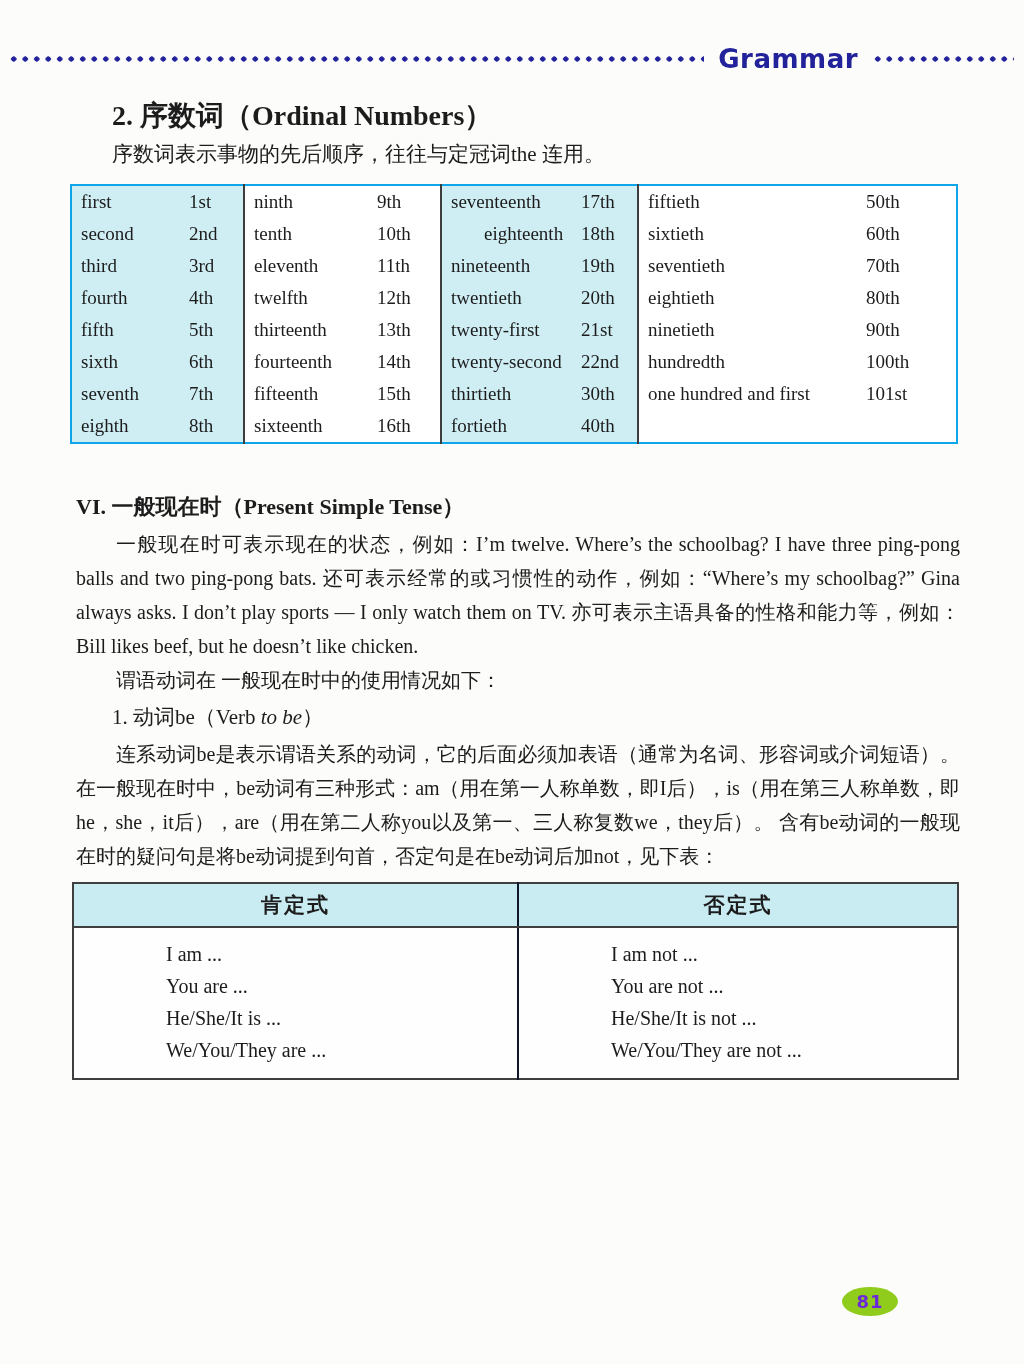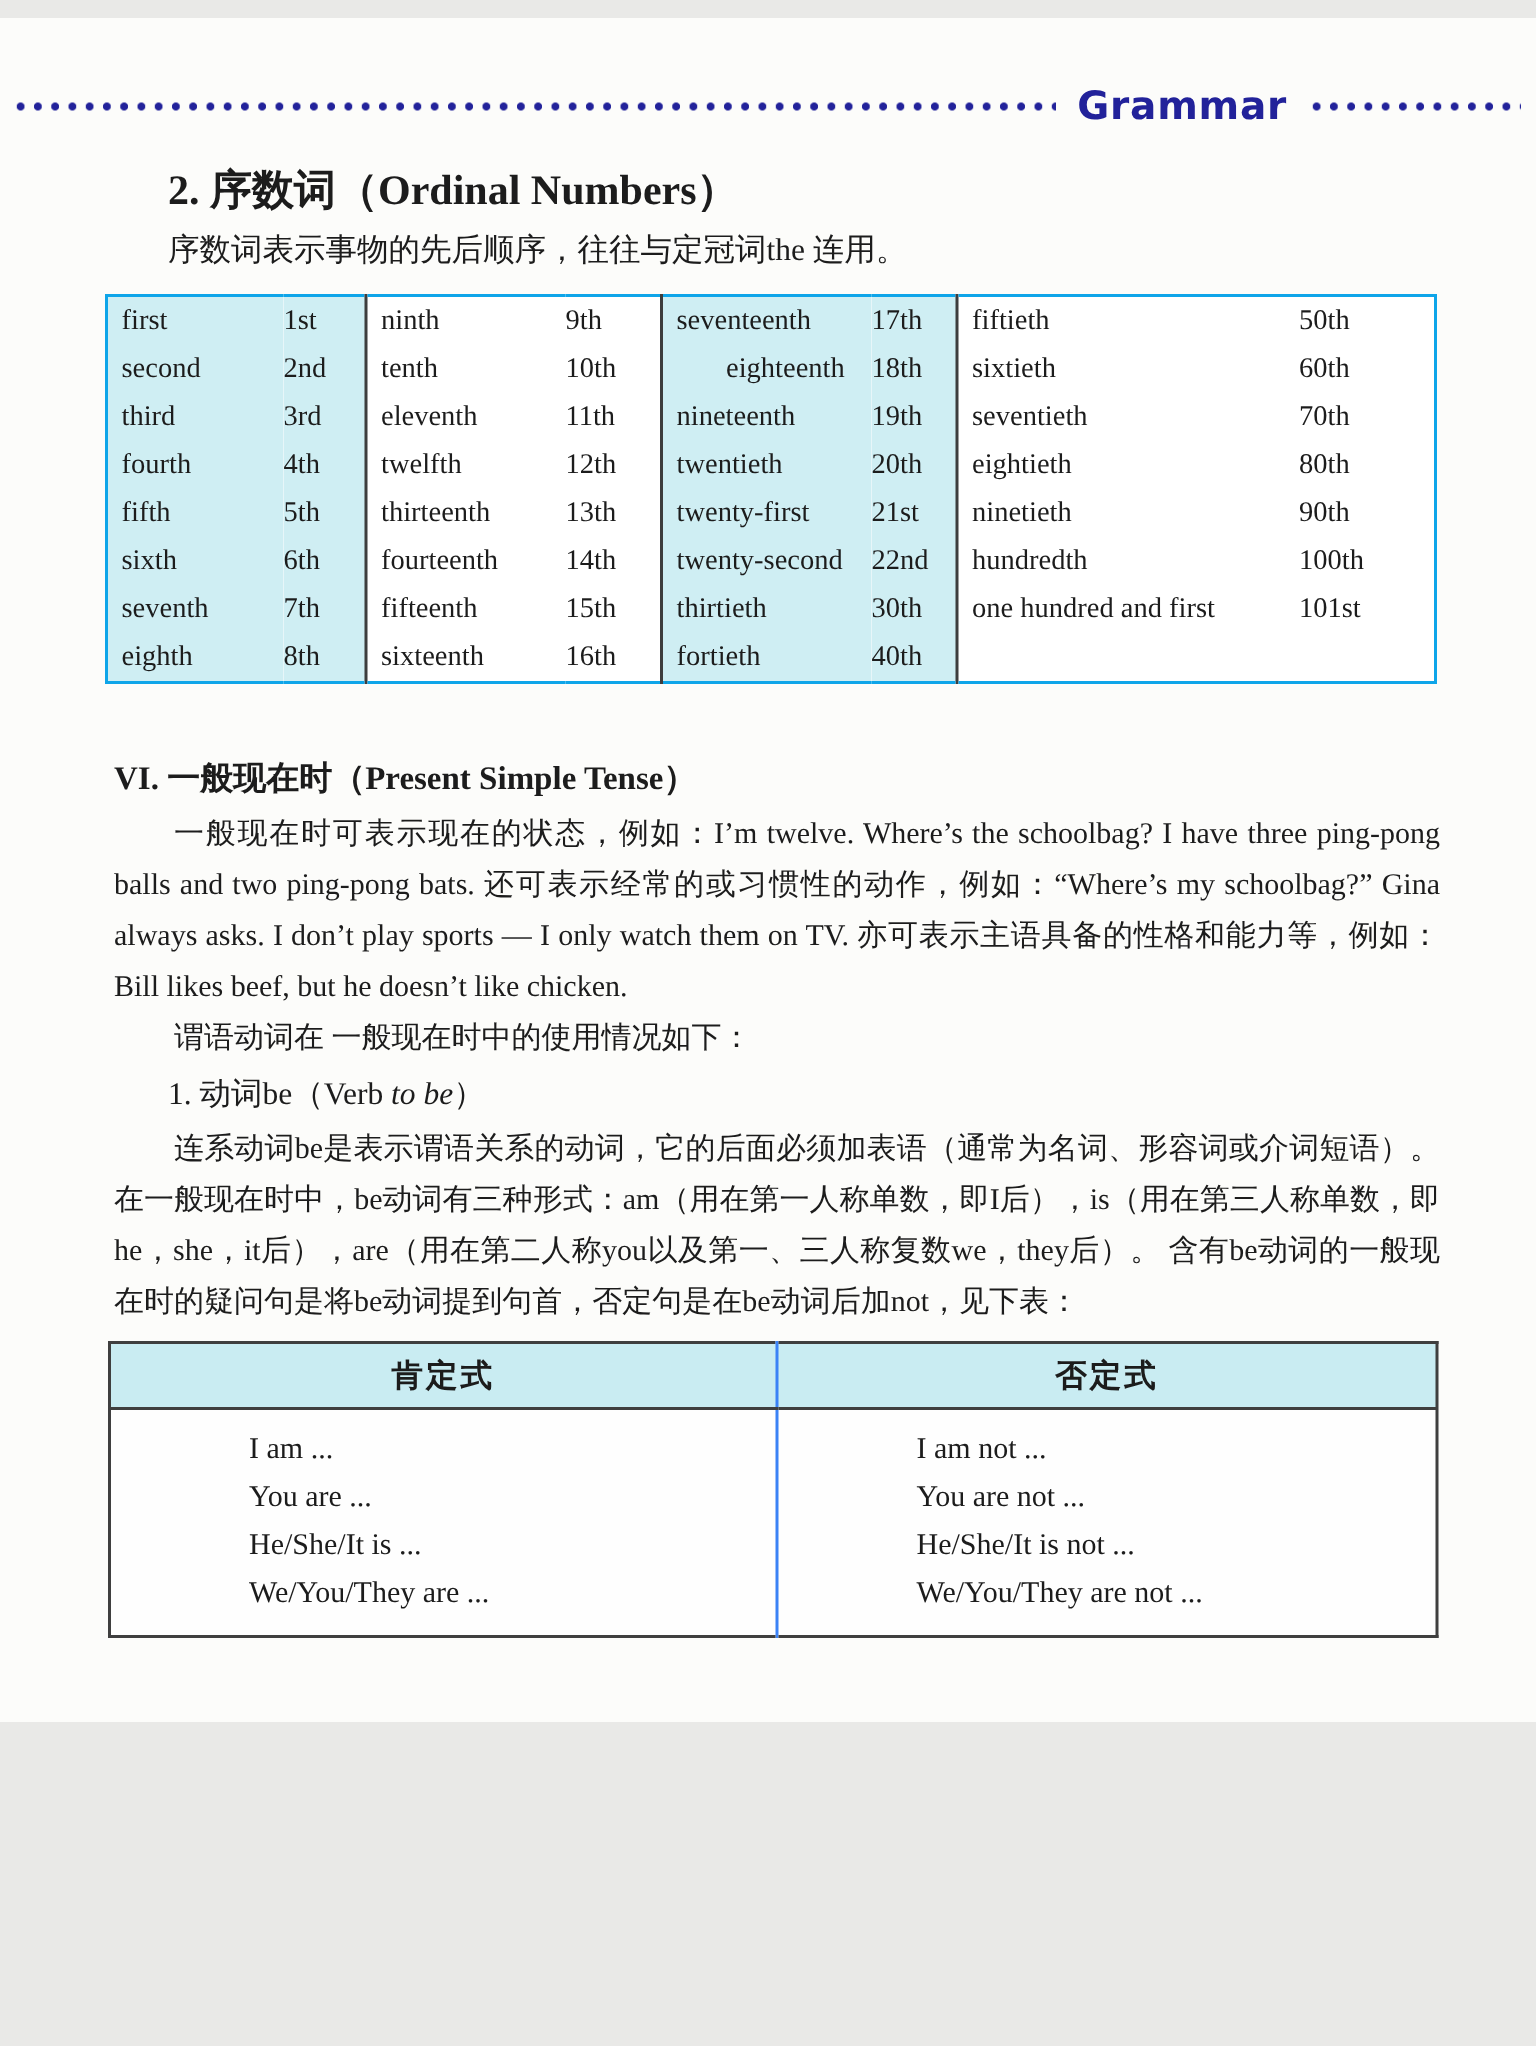--- a/index.html
+++ b/index.html
@@ -1,22 +1,22 @@
 <!DOCTYPE html>
 <html><head>
 <meta charset="utf-8">
 <style>
   * { margin: 0; padding: 0; box-sizing: border-box; }
   html, body { background: #e9e9e7; }
   .page {
     position: relative;
     width: 1024px;
-    height: 1136px;
+    height: 1364px;
     background: #fcfcfa;
-    margin: 12px auto;
+    margin: 0 auto;
     overflow: hidden;
     font-family: "Liberation Serif", "DejaVu Serif", serif;
     color: #1c1c1c;
   }
 
   
   .rule-row {
     display: flex;
     align-items: center;
     margin: 46px 10px 0 8px;
@@ -113,21 +113,21 @@
     font-weight: bold;
     text-align: center;
     vertical-align: middle;
     border-bottom: 2px solid #3f3f3f;
     letter-spacing: 2px;
   }
   .be-table td {
     vertical-align: top;
     padding: 10px 0 12px 92px;
   }
-  .be-table th.neg, .be-table td.neg { border-left: 2px solid #3b82f6; }
+  .be-table th.neg, .be-table td.neg { border-left: 2px solid #0f172a; }
   .be-table td div {
     font-size: 20px;
     line-height: 32px;
     white-space: nowrap;
   }
 
   
   .page-badge {
     position: absolute;
     left: 842px;

